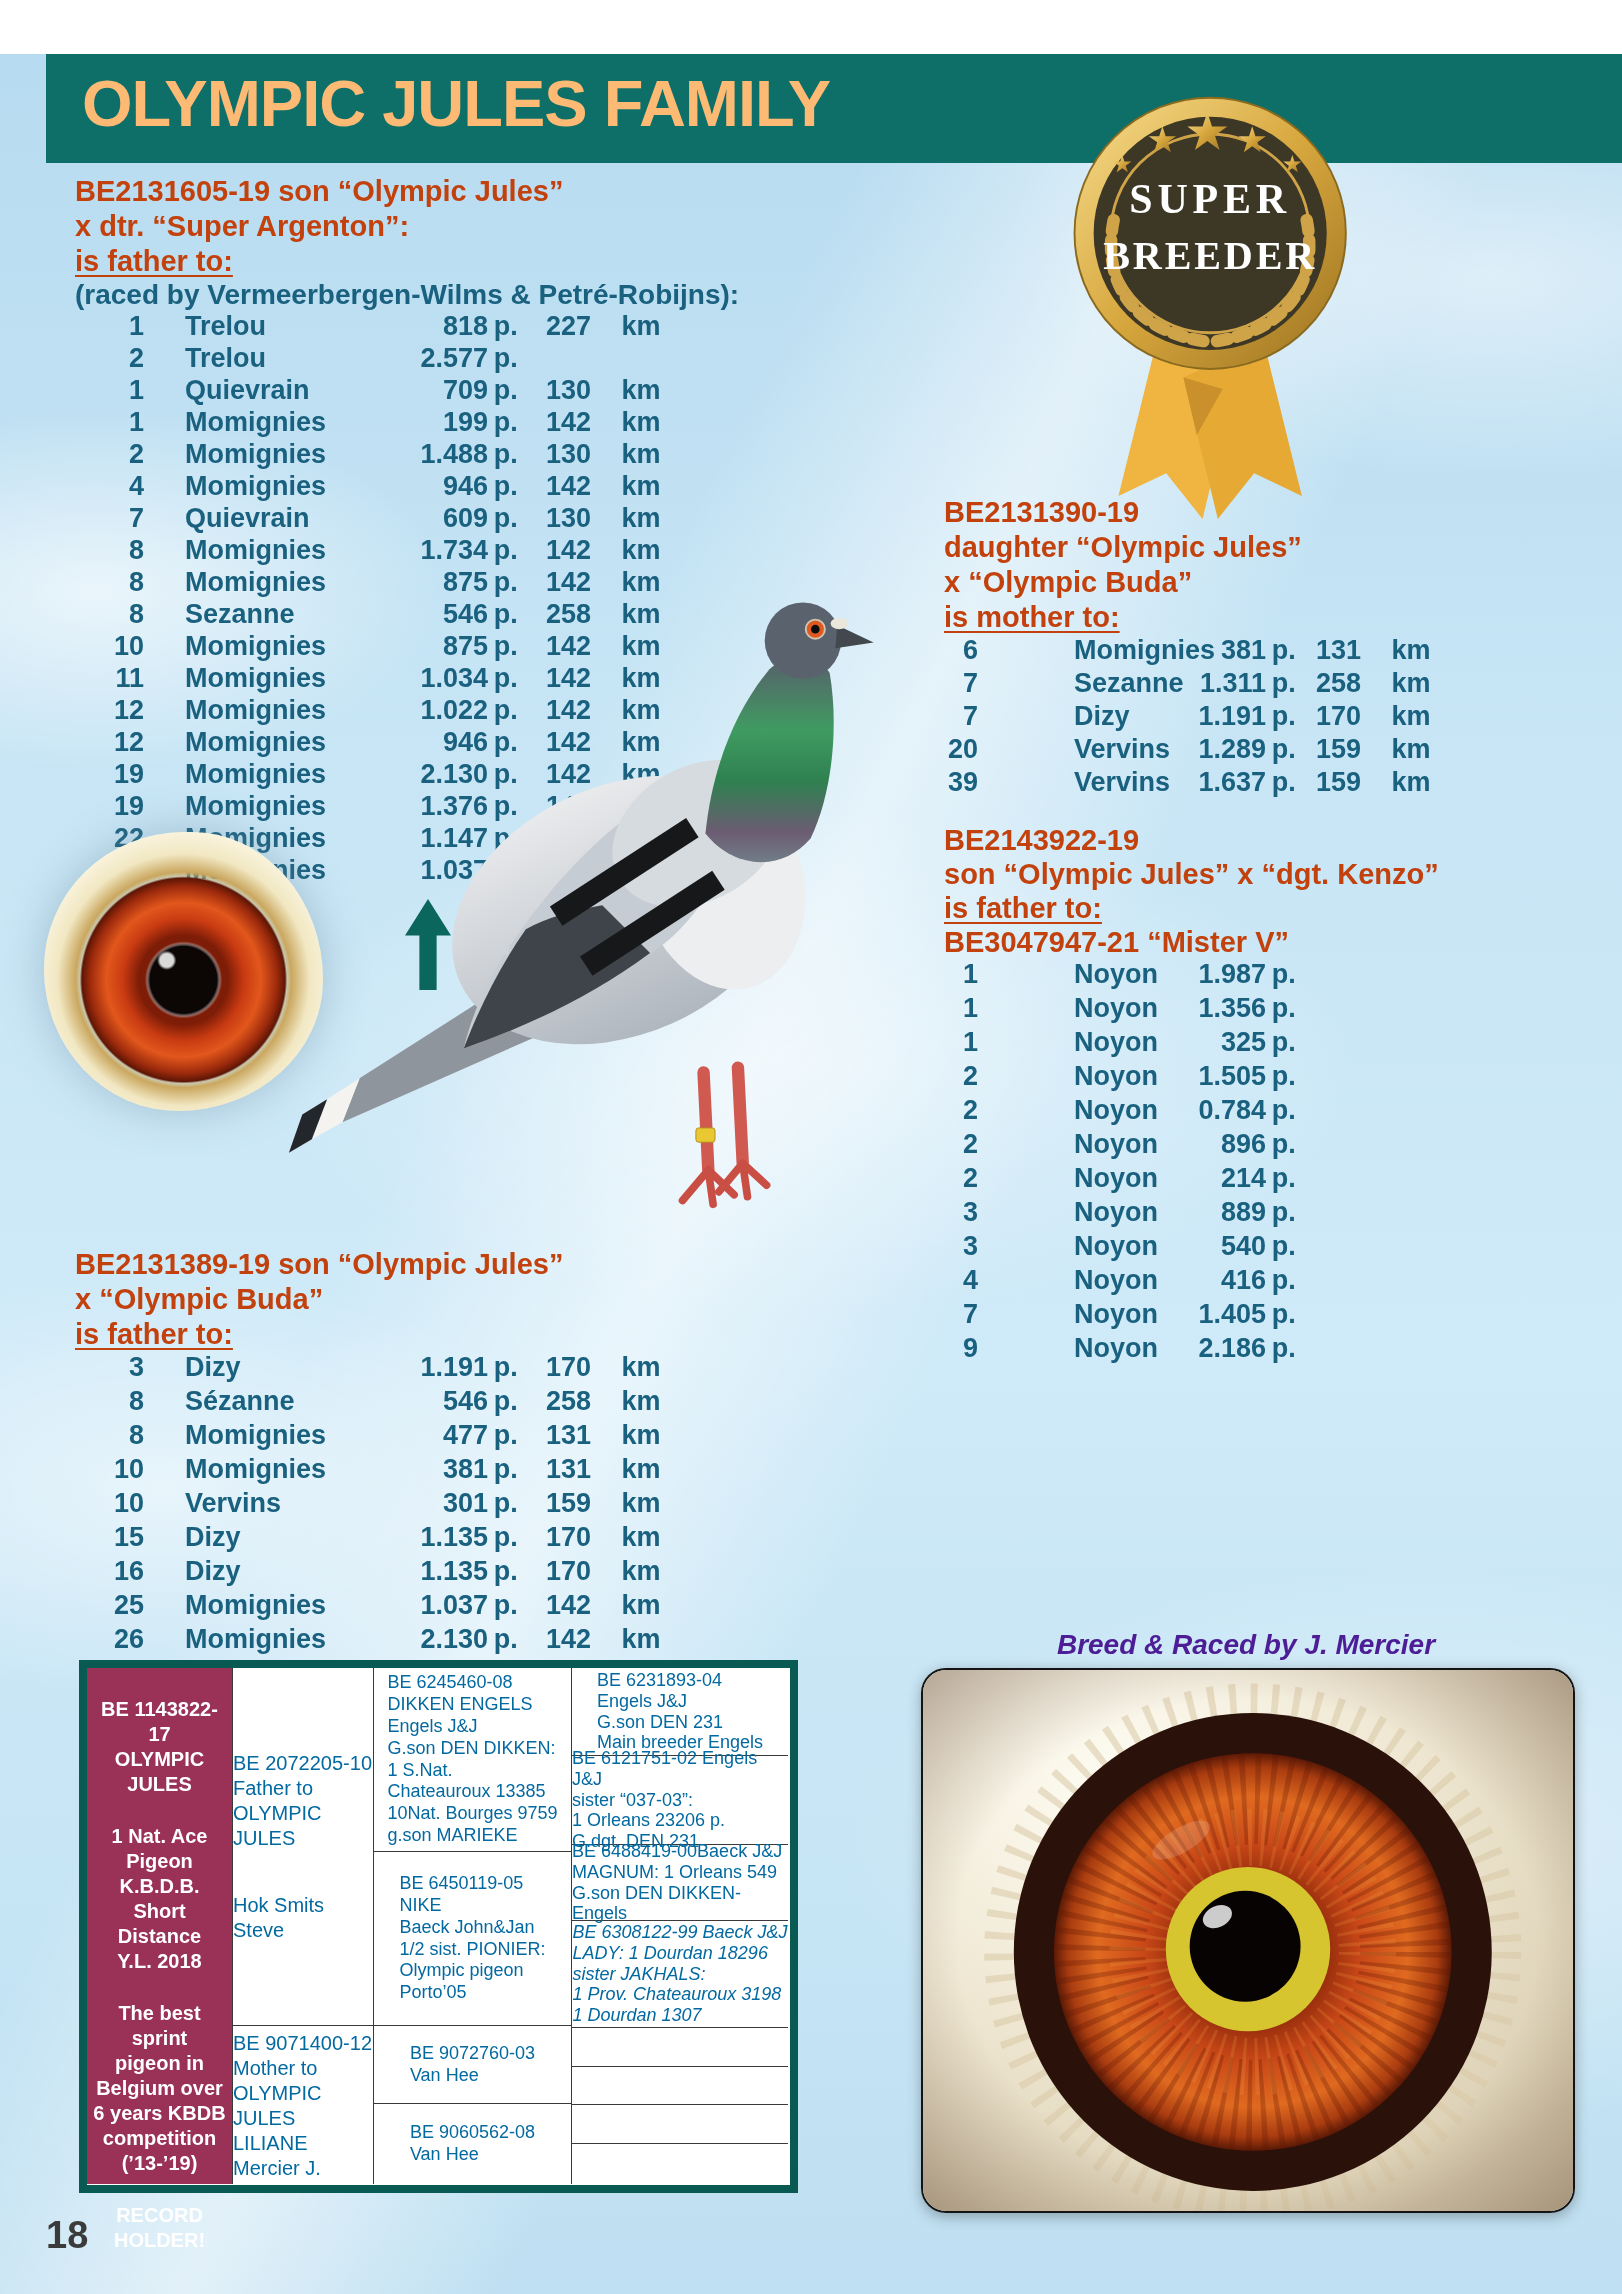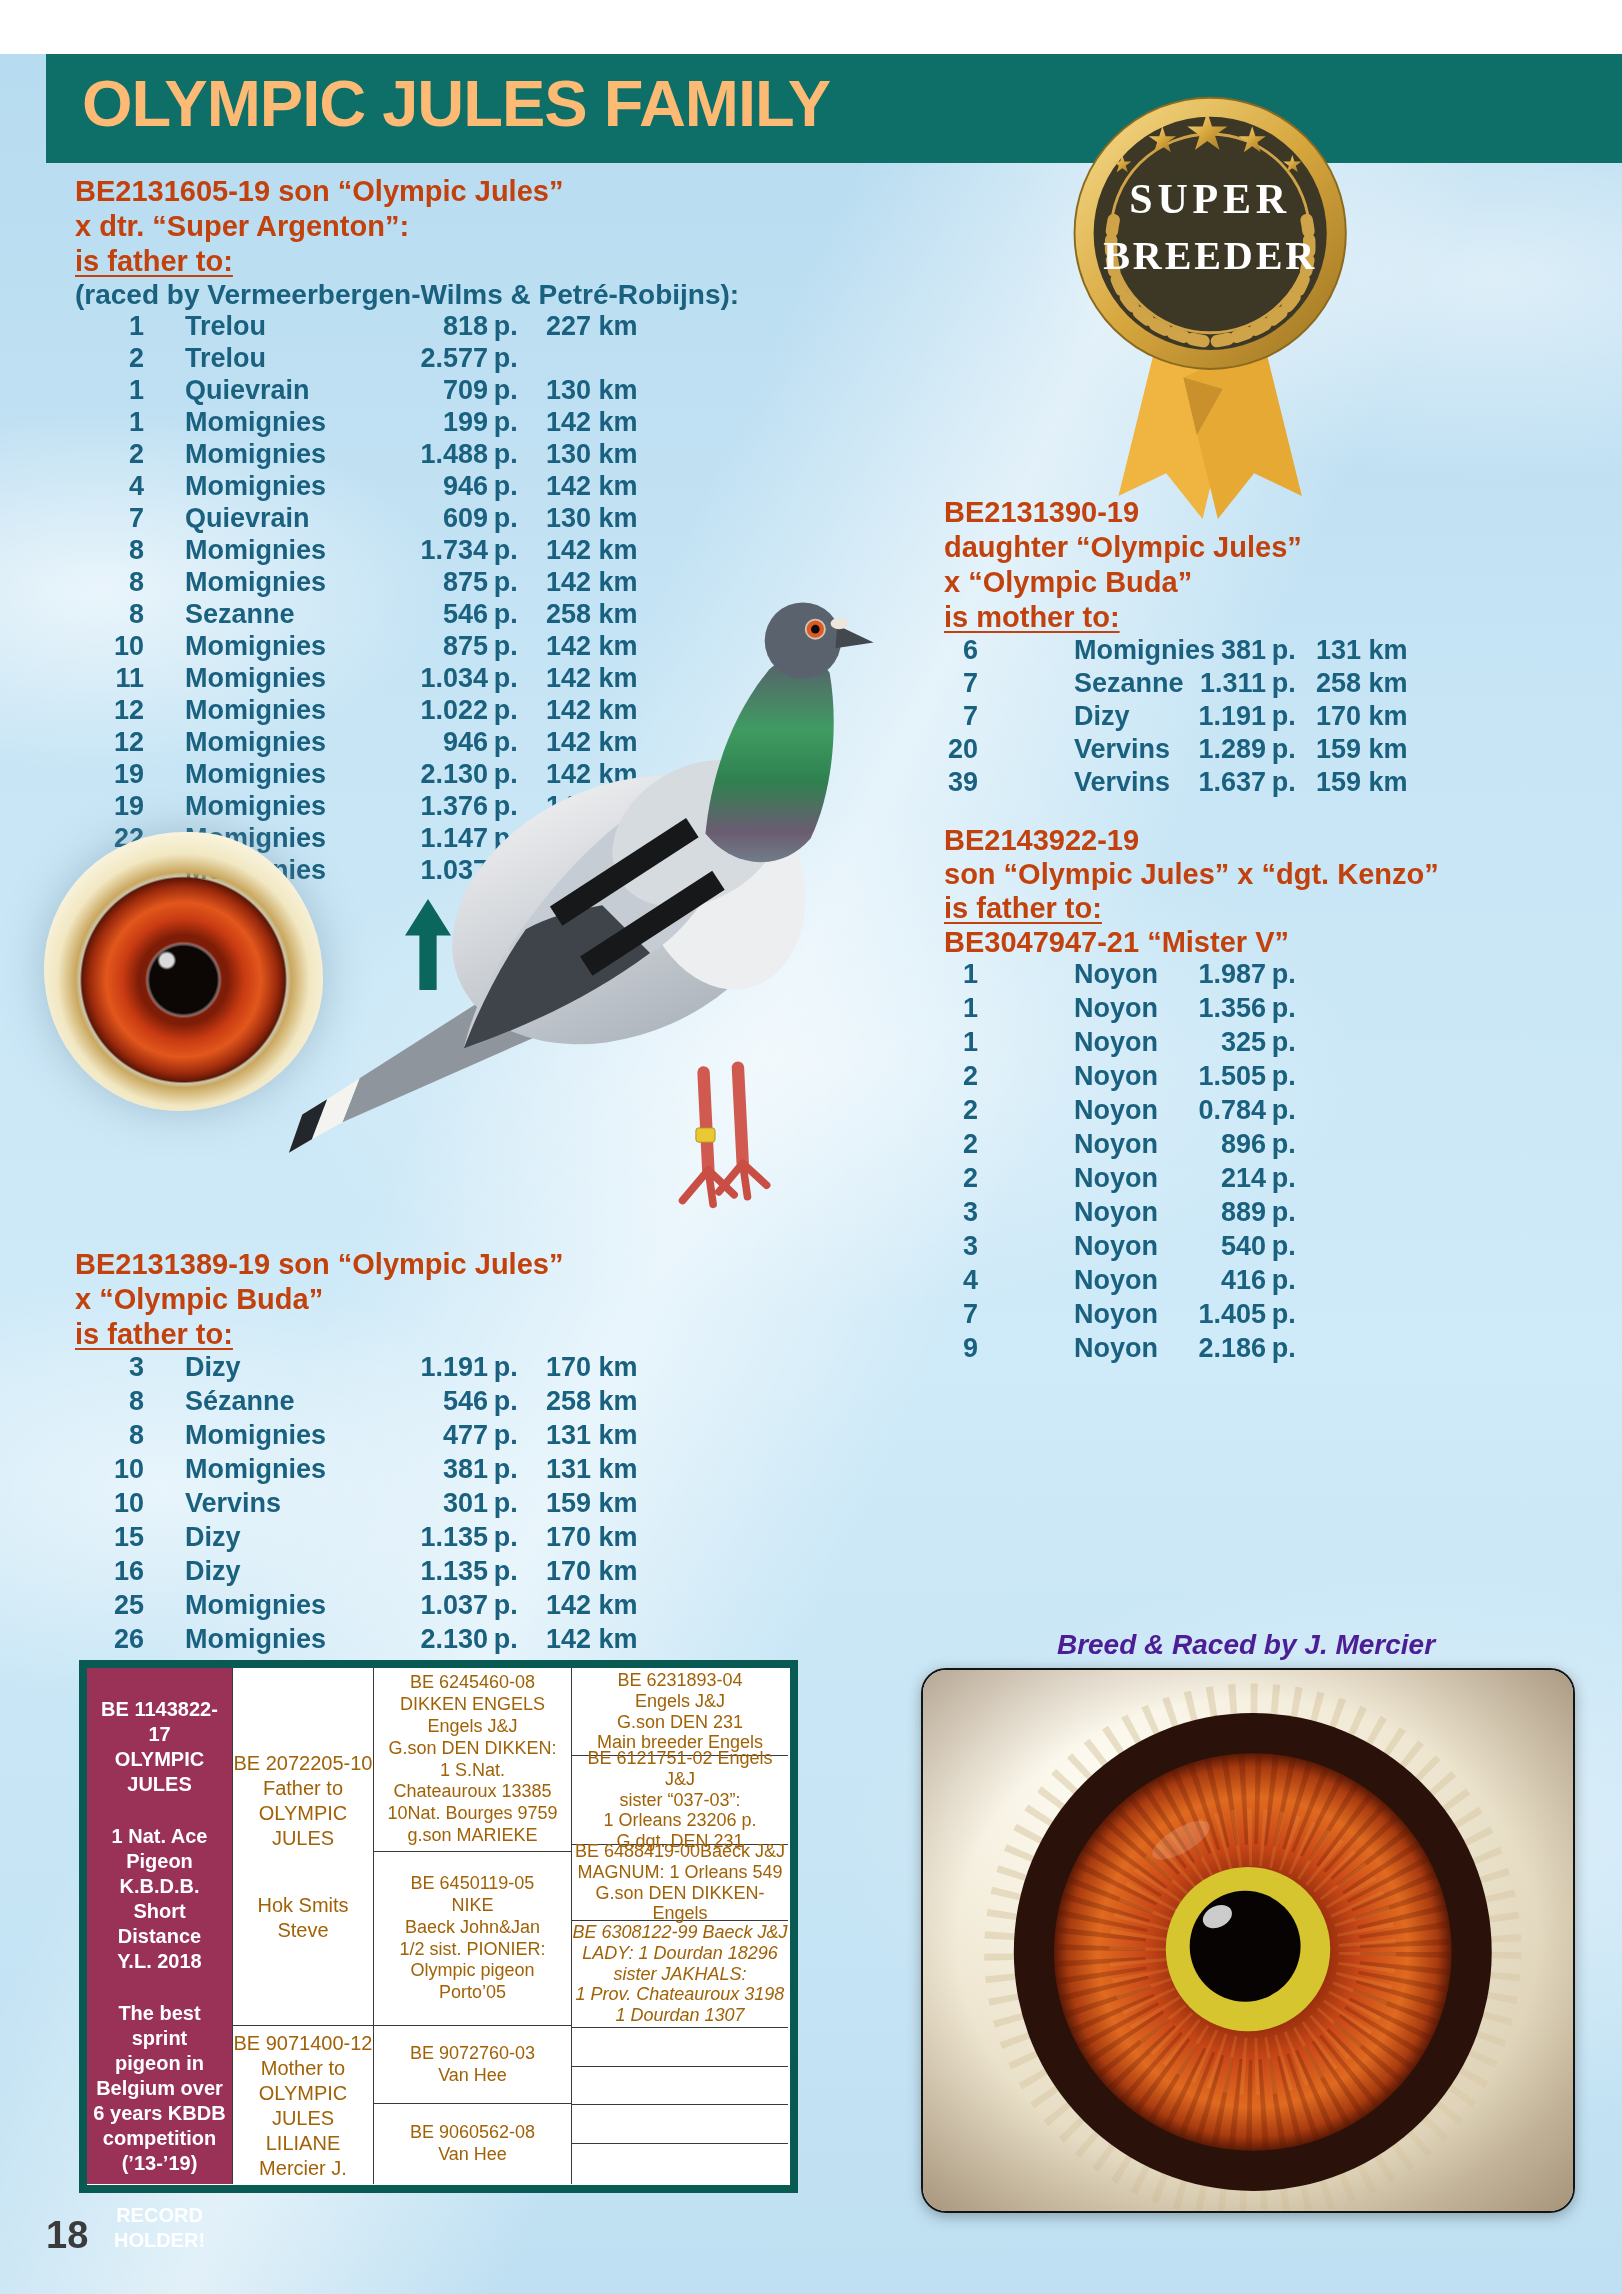--- a/index.html
+++ b/index.html
@@ -34,21 +34,21 @@
   #s1 .row{grid-template-columns:69px 229px 115px 38px 65px 46px;height:32px;}
   #s4 .row{grid-template-columns:69px 229px 115px 38px 65px 46px;height:34px;}
   #s2 .row{grid-template-columns:34px 208px 80px 36px 59px 46px;height:33px;}
   #s3 .row{grid-template-columns:34px 208px 80px 36px 59px 46px;height:34px;}
   .c-pos{text-align:right;}
   #s1 .c-race,#s4 .c-race{padding-left:41px;}
   #s2 .c-race,#s3 .c-race{padding-left:96px;}
   .c-birds{text-align:right;}
   .c-bu{padding-left:5.7px;}
   .c-dist{text-align:right;}
-  .c-du{padding-left:7.6px;}
+  .c-du{padding-left:7.6px;margin-left:23px;}
   
   .badge{position:absolute;left:1042px;top:91px;width:344px;height:449px;}
   .badge text{font-family:"Liberation Serif", serif;font-weight:bold;fill:#ffffff;}
   
   .pigeon{position:absolute;left:287px;top:566px;width:621px;height:669px;}
   
   .eye-left{position:absolute;left:44px;top:832px;width:279px;height:279px;
     border-radius:50% 47% 52% 48% / 49% 53% 47% 51%;
     box-shadow:0 0 44px rgba(110,140,160,.45);
     background:
@@ -67,21 +67,21 @@
   .ped{position:absolute;left:79px;top:1660px;width:719px;height:533px;box-sizing:border-box;
        border:8.6px solid #0a5a54;background:#ffffff;display:flex;}
   .ped-col{height:516px;box-sizing:border-box;}
   .ped-main{width:145px;background:#9a3156;color:#ffffff;display:flex;flex-direction:column;
             align-items:center;text-align:center;padding:29px 3.8px 13.4px;white-space:pre-line;
             font-weight:bold;font-size:20px;line-height:1.25;box-sizing:border-box;}
   .pm-b{margin-bottom:27px;}
   .c2{width:141px;} .c3{width:198px;} .c4{width:217px;}
   .c2,.c3,.c4{border-left:1.9px solid #3a3a3a;}
   .cell{box-sizing:border-box;border-bottom:1.9px solid #3a3a3a;display:flex;flex-direction:column;
-        justify-content:center;align-items:center;text-align:center;white-space:pre-line;color:#a16207;}
+        justify-content:center;align-items:center;text-align:left;white-space:pre-line;color:#0369a1;}
   .cell.last{border-bottom:none;}
   .c2 .cell{font-size:20px;line-height:1.25;}
   .c3 .cell{font-size:18px;line-height:1.22;}
   .c4 .cell{font-size:18px;line-height:1.15;}
   .cell-f1{height:358px;gap:42px;} .cell-f2{height:159px;}
   .c3 .cell:nth-child(1){height:184px;} .c3 .cell:nth-child(2){height:174px;}
   .c3 .cell:nth-child(3){height:78px;}  .c3 .cell:nth-child(4){height:79px;}
   .c4 .cell:nth-child(1){height:88px;} .c4 .cell:nth-child(2){height:89px;}
   .c4 .cell:nth-child(3){height:76px;} .c4 .cell:nth-child(4){height:107px;font-style:italic;}
   .c4 .cell:nth-child(5){height:39px;} .c4 .cell:nth-child(6){height:38px;}

